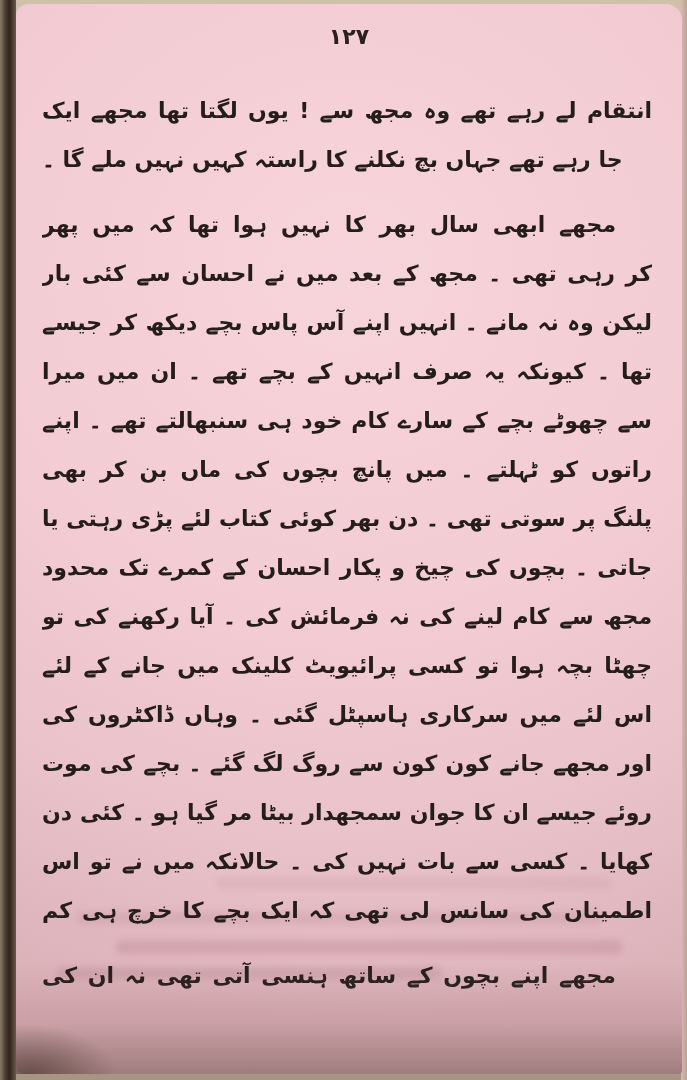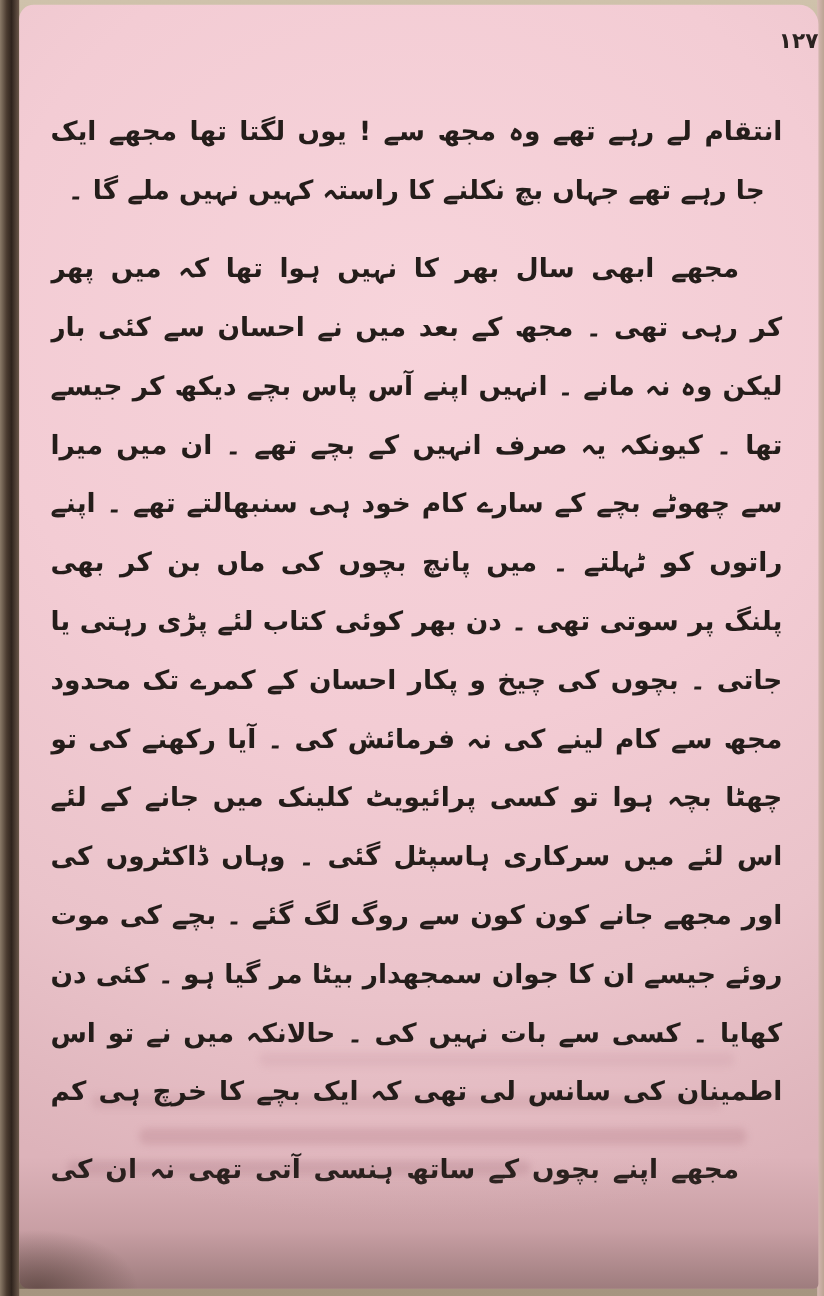--- a/index.html
+++ b/index.html
@@ -43,40 +43,40 @@
     background:rgba(176,118,130,0.20);
     filter:blur(3px);
   }
   .bleed.b1{left:60px;right:80px;bottom:150px;}
   .bleed.b2{left:100px;right:60px;bottom:120px;height:14px;background:rgba(170,110,125,0.25);}
   .bleed.b3{left:40px;right:240px;bottom:95px;background:rgba(160,105,118,0.22);}
   .bleed.b4{left:200px;right:70px;bottom:185px;background:rgba(176,118,130,0.12);}
 
   .page-number{
     position:absolute;top:20px;left:0;right:0;
-    text-align:right;
-    font-size:18px;font-weight:bold;color:#2a2220;
+    text-align:center;
+    font-size:22px;font-weight:bold;color:#2a2220;
     letter-spacing:2px;
   }
   .text-block{
     position:absolute;top:82px;left:26px;right:30px;
     direction:rtl;
     color:#241d1a;
   }
   .line{
     direction:rtl;
     unicode-bidi:plaintext;
     font-family:"DejaVu Sans",sans-serif;
     font-weight:bold;
     font-size:22px;
     line-height:49px;
     height:49px;
     overflow:hidden;
     white-space:nowrap;
-    text-align:center;
+    text-align:left;
   }
   .line.full{
     white-space:normal;
     text-align:justify;
     text-align-last:justify;
   }
   .line.indent{padding-right:36px;}
   .line.gap{margin-top:16px;}
 </style>
 </head>

